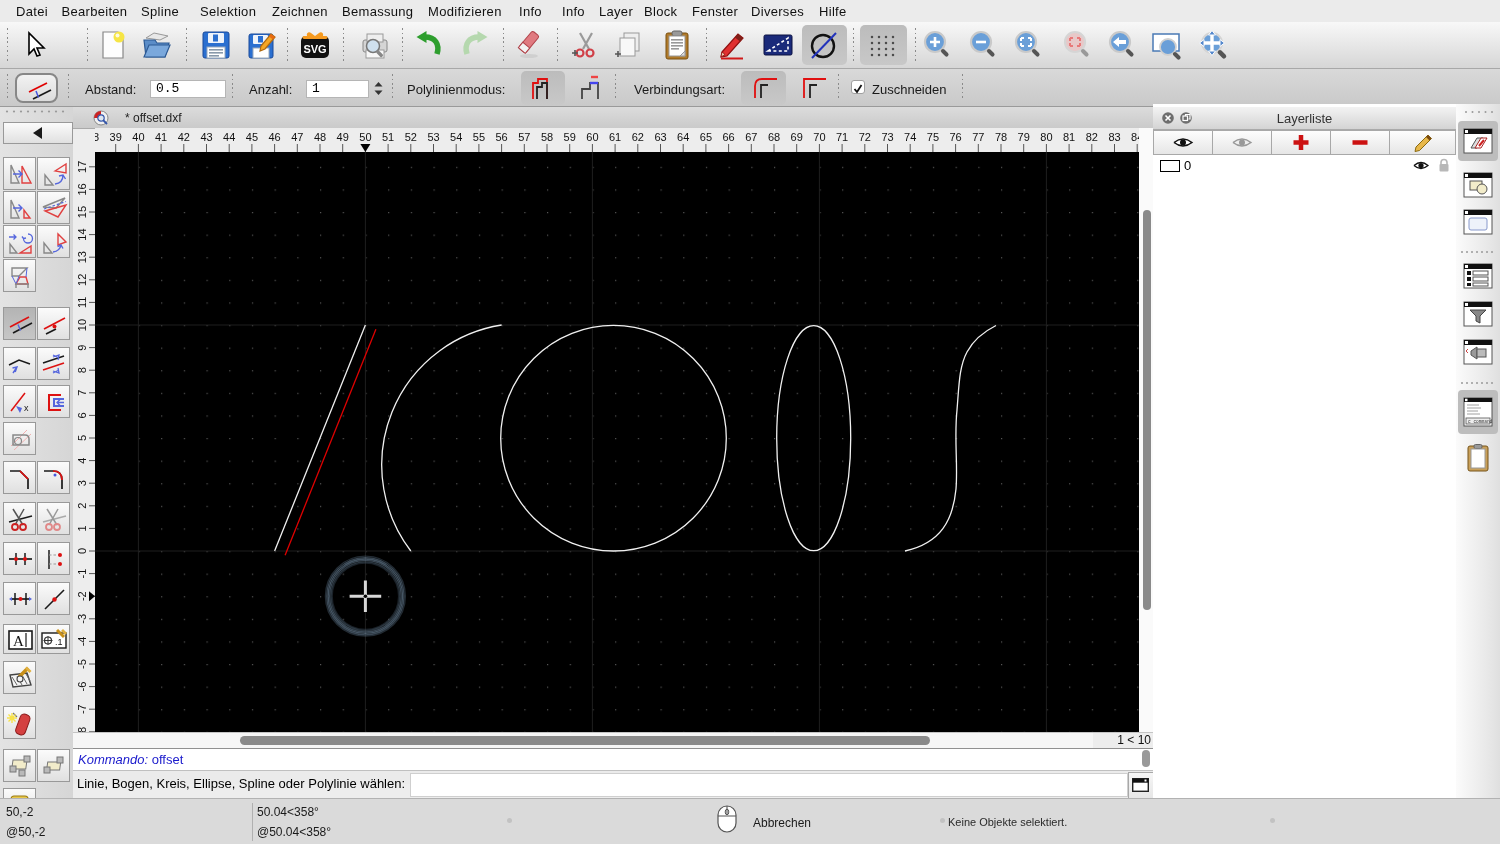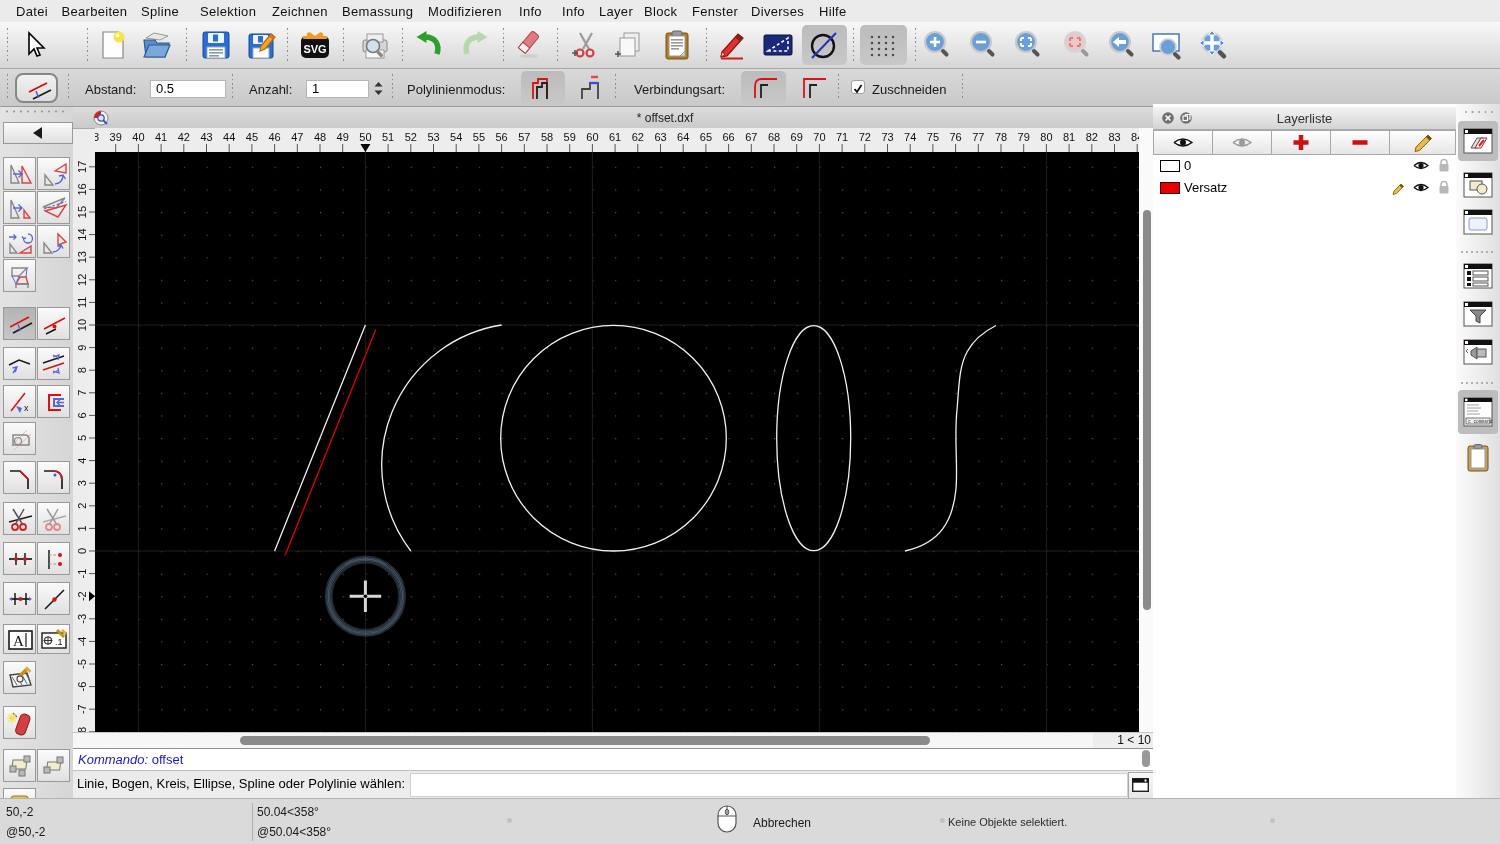--- a/index.html
+++ b/index.html
@@ -9,28 +9,28 @@
 .mi{position:absolute;top:4px;font-size:13px;letter-spacing:0.3px;color:#111;}
 #tb1{left:0;top:22px;width:1500px;height:46px;background:linear-gradient(#f8f8f8,#d6d6d6);border-bottom:1px solid #a8a8a8;}
 #tb2{left:0;top:69px;width:1500px;height:37px;background:linear-gradient(#d9d9d9,#c9c9c9);border-bottom:1px solid #9a9a9a;}
 .vsep{position:absolute;top:6px;height:34px;width:1px;
 background-image:repeating-linear-gradient(#8a8a8a 0 1.5px,transparent 1.5px 4.5px);}
 .vsep2{position:absolute;top:5px;height:27px;width:1px;
 background-image:repeating-linear-gradient(#8a8a8a 0 1.5px,transparent 1.5px 4.5px);}
 .ticon{position:absolute;top:8px;width:30px;height:30px;}
 .pressed{background:linear-gradient(#bcbcbc,#c8c8c8);border-radius:5px;}
 .lbl2{position:absolute;top:13px;font-size:13px;color:#1a1a1a;}
-.inp{position:absolute;top:11px;height:16px;background:#fff;border:1px solid #b5b5b5;font-size:13px;color:#000;padding:0 0 0 5px;line-height:16px;}
+.inp{position:absolute;top:11px;height:16px;background:#fff;border:1px solid #b5b5b5;font-size:13px;color:#000;padding:0 0 0 5px;line-height:16px;font-family:Liberation Mono, monospace;}
 #sidebar{left:0;top:107px;width:73px;height:737px;background:linear-gradient(90deg,#e3e3e3,#cfcfcf);}
 .sb{position:absolute;width:33px;height:33px;background:linear-gradient(#fbfbfb,#e0e0e0);border:1px solid #999;box-sizing:border-box;}
 .sbp{background:linear-gradient(#b4b4b4,#c6c6c6);}
 .sb svg{position:absolute;left:3px;top:3px;}
 #mdi{left:73px;top:107px;width:1080px;height:737px;background:#ededed;}
 #tabbar{left:0;top:0;width:1080px;height:21px;background:linear-gradient(#dcdcdc,#cacaca);border-bottom:1px solid #aaa;}
-#tabtitle{left:17px;top:4px;width:1080px;text-align:center;font-size:12px;color:#222;}
+#tabtitle{left:17px;top:4px;width:1080px;text-align:left;font-size:12px;color:#222;}
 #hruler{left:22px;top:21px;width:1044px;height:24px;background:#ededed;overflow:hidden;}
 #vruler{left:0;top:45px;width:22px;height:580px;background:#ededed;overflow:hidden;}
 #canvas{left:22px;top:45px;width:1044px;height:580px;background:#000;}
 #vscroll{left:1066px;top:21px;width:14px;height:604px;background:#fafafa;}
 #hscrollrow{left:0;top:625px;width:1080px;height:16px;background:#f6f6f6;border-top:1px solid #c5c5c5;box-sizing:border-box;}
 #cmdrow{left:0;top:641px;width:1080px;height:22px;background:#fff;border-top:1px solid #909090;box-sizing:border-box;font-size:13px;}
 #inprow{left:0;top:663px;width:1080px;height:14px;background:#ebebeb;border-top:1px solid #c0c0c0;box-sizing:border-box;}
 #panel{left:1153px;top:104px;width:303px;height:694px;background:#fff;}
 #ptitle{left:0;top:3px;width:303px;height:23px;background:linear-gradient(#f3f3f3,#d4d4d4);border-bottom:1px solid #aaa;box-sizing:border-box;}
 #ptools{left:0;top:26px;width:303px;height:25px;background:linear-gradient(#fdfdfd,#e3e3e3);}
@@ -686,36 +686,20 @@
 <span style="position:absolute;left:31px;top:3px;font-size:13px;color:#000">0</span>
 <svg style="position:absolute;left:260px;top:4px" width="16" height="13" viewBox="0 0 16 13">
           <path d="M1 6.5 q7-6 14 0 q-7 6-14 0" fill="#fff" stroke="#111" stroke-width="1.3"></path>
           <circle cx="8" cy="6.5" r="2.6" fill="#111"></circle>
         </svg>
 <svg style="position:absolute;left:285px;top:3px" width="12" height="15" viewBox="0 0 12 15">
           <path d="M3 6 V4.5 a3 3 0 0 1 6 0 V6" fill="none" stroke="#b8b8b8" stroke-width="1.6"></path>
           <rect x="1.5" y="6" width="9" height="7.5" rx="1" fill="#b8b8b8"></rect>
         </svg>
 </rect></div>
-<div style="position:absolute;left:0;top:73px;width:303px;height:22px;background:#fff;">
-<div style="position:absolute;left:7px;top:5px;width:18px;height:10px;background:#e80000;border:1.4px solid #3a0000;"></div>
-<span style="position:absolute;left:31px;top:3px;font-size:13px;color:#000">Versatz</span>
-<svg style="position:absolute;left:238px;top:3px" width="15" height="15" viewBox="0 0 15 15">
-        <path d="M3 11 L10 4 l2.5 2.5 -7 7 -3.5 1 z" fill="#e8b84a" stroke="#8a6a10" stroke-width="0.9"></path>
-        <path d="M10 4 l2.5 2.5 -1.5 1.5 -2.5-2.5 z" fill="#7a4a10"></path>
-      </svg>
-<svg style="position:absolute;left:260px;top:4px" width="16" height="13" viewBox="0 0 16 13">
-        <path d="M1 6.5 q7-6 14 0 q-7 6-14 0" fill="#fff" stroke="#111" stroke-width="1.3"></path>
-        <circle cx="8" cy="6.5" r="2.6" fill="#111"></circle>
-      </svg>
-<svg style="position:absolute;left:285px;top:3px" width="12" height="15" viewBox="0 0 12 15">
-        <path d="M3 6 V4.5 a3 3 0 0 1 6 0 V6" fill="none" stroke="#b8b8b8" stroke-width="1.6"></path>
-        <rect x="1.5" y="6" width="9" height="7.5" rx="1" fill="#b8b8b8"></rect>
-      </svg>
-</div>
 </div>
 <div class="abs" id="strip">
 <svg style="position:absolute;left:8px;top:6px" width="30" height="4" viewBox="0 0 30 4">
       <g fill="#9a9a9a">
         <circle cx="2" cy="2" r="1"></circle>
         <circle cx="8.5" cy="2" r="1"></circle>
         <circle cx="15" cy="2" r="1"></circle>
         <circle cx="21.5" cy="2" r="1"></circle>
         <circle cx="28" cy="2" r="1"></circle>
       </g>

